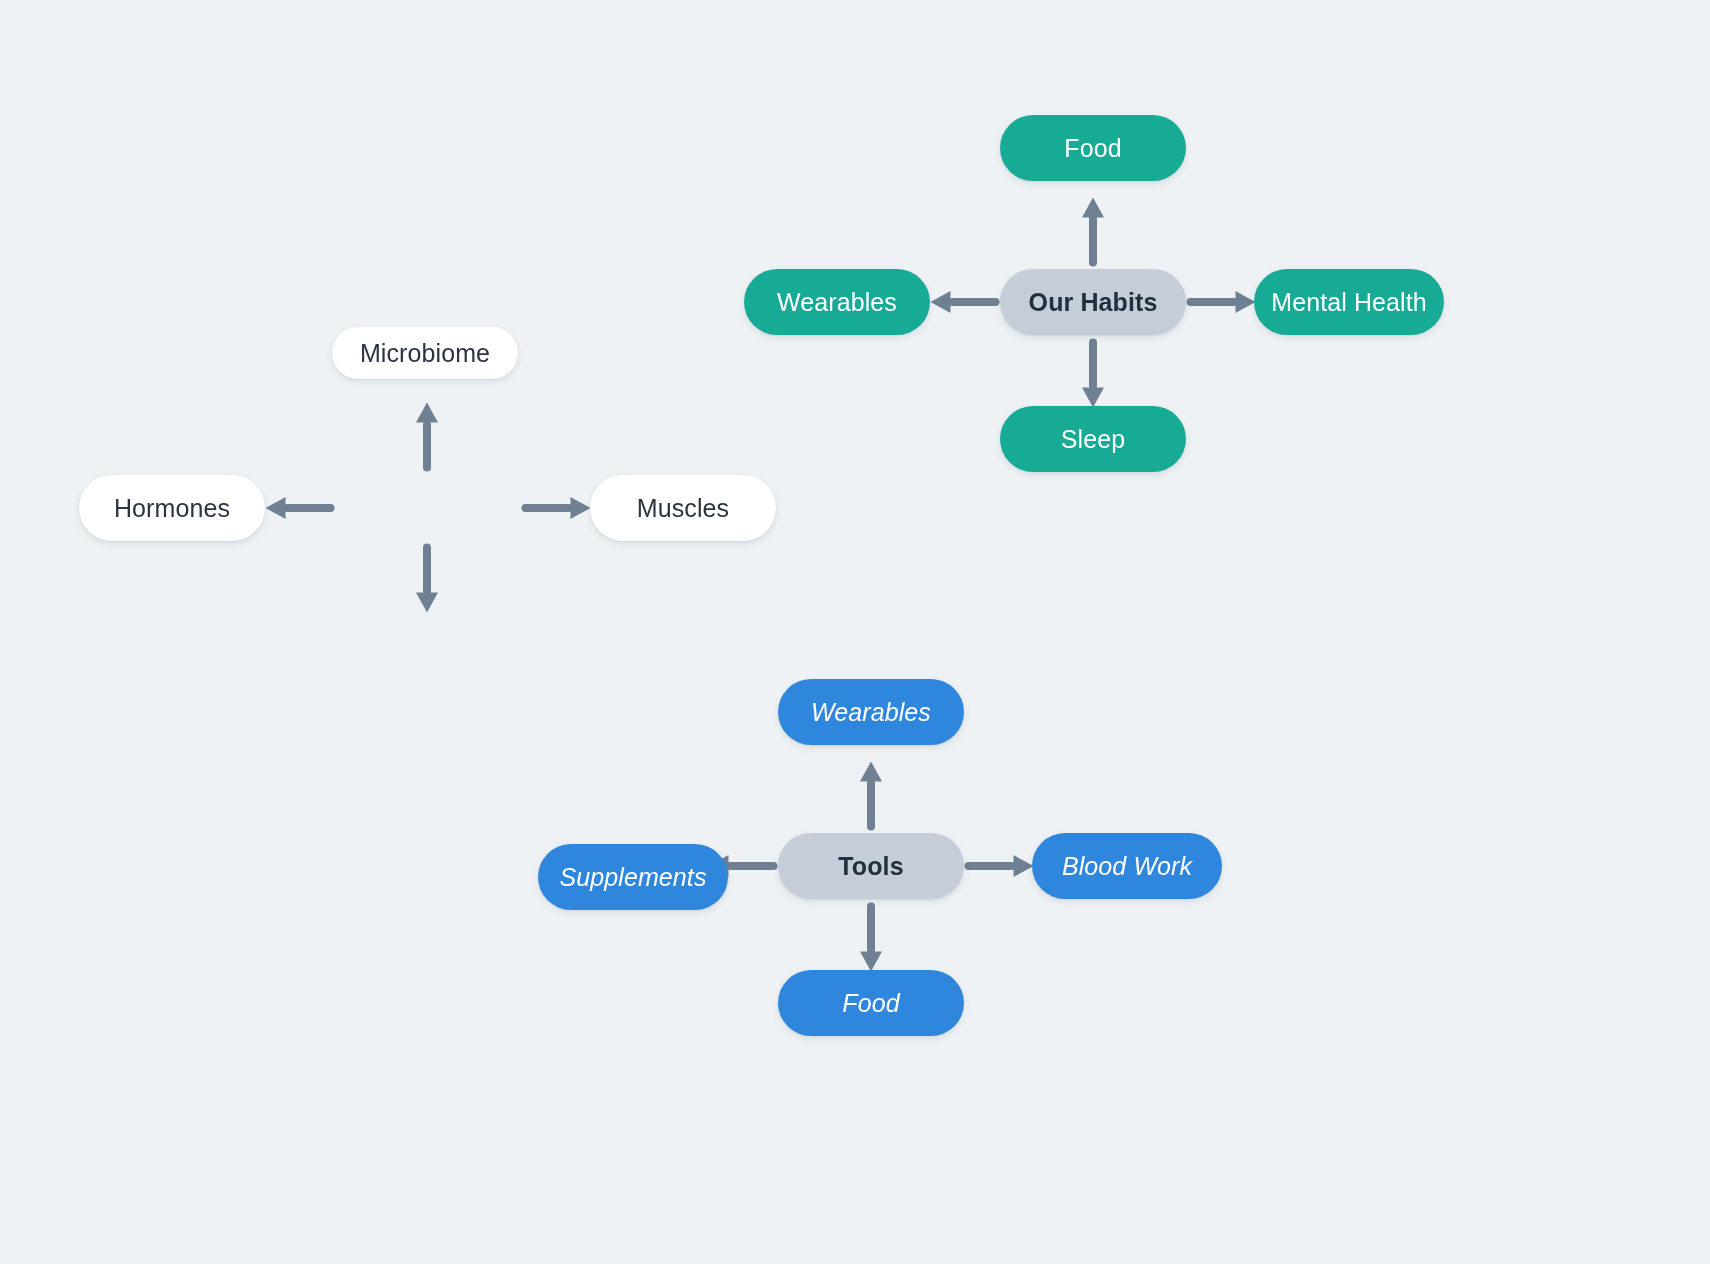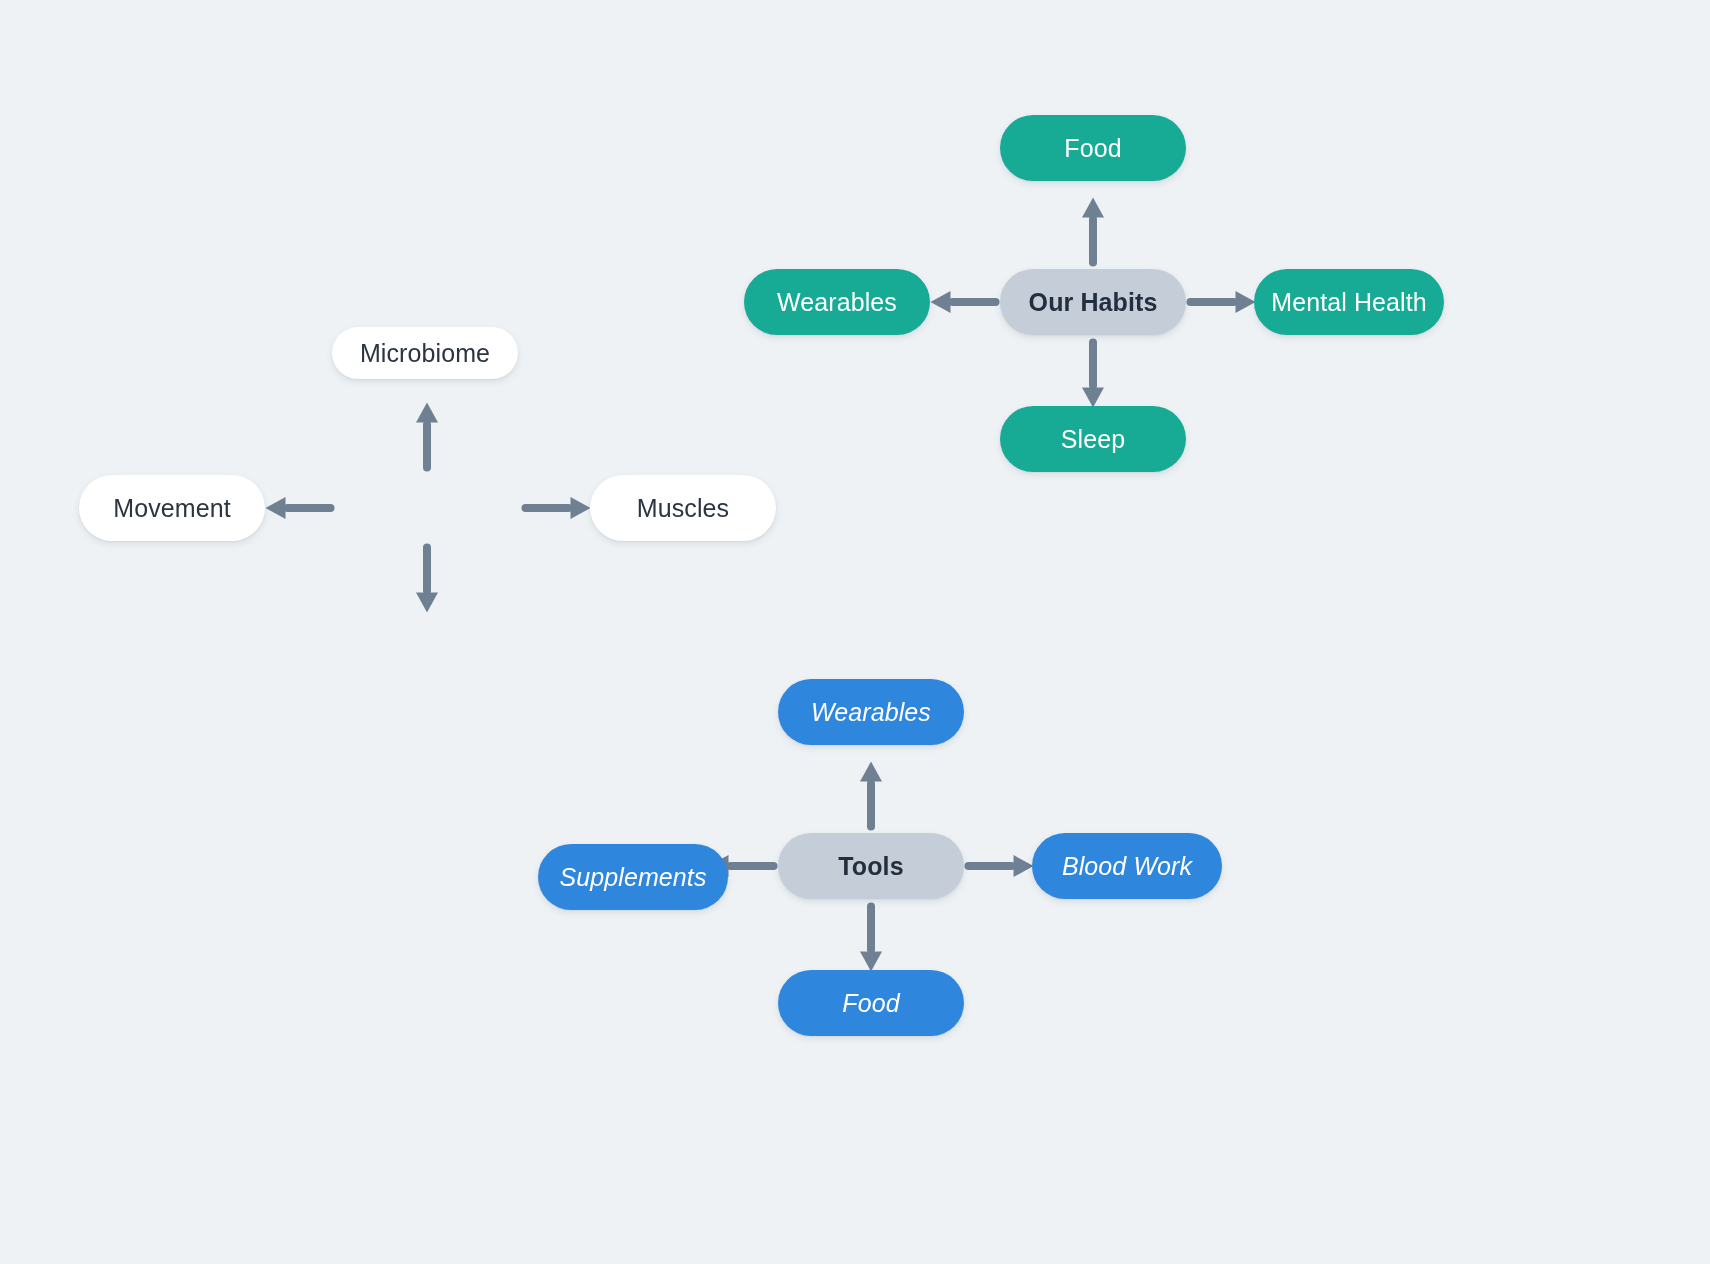--- a/index.html
+++ b/index.html
@@ -148,21 +148,21 @@
     <div class="arrow" style="left: 871px; top: 937px;">
       <svg width="22" height="69" viewBox="0 0 22 69">
         <rect x="7" y="0" width="8" height="51" rx="4" fill="#6f8093"></rect>
         <path d="M11 69 L0 49 L22 49 Z" fill="#6f8093"></path>
       </svg>
     </div>
     <div class="node plain" style="left: 425px; top: 353px; width: 186px; height: 52px;">
       <span class="node-label">Microbiome</span>
     </div>
     <div class="node plain" style="left: 172px; top: 508px; width: 186px; height: 66px;">
-      <span class="node-label">Movement</span>
+      <span class="node-label">Hormones</span>
     </div>
     <div class="node plain" style="left: 683px; top: 508px; width: 186px; height: 66px;">
       <span class="node-label">Muscles</span>
     </div>
     <div class="node hub" style="left: 1093px; top: 302px; width: 186px; height: 66px;">
       <span class="node-label">Our Habits</span>
     </div>
     <div class="node teal" style="left: 1093px; top: 148px; width: 186px; height: 66px;">
       <span class="node-label">Food</span>
     </div>

